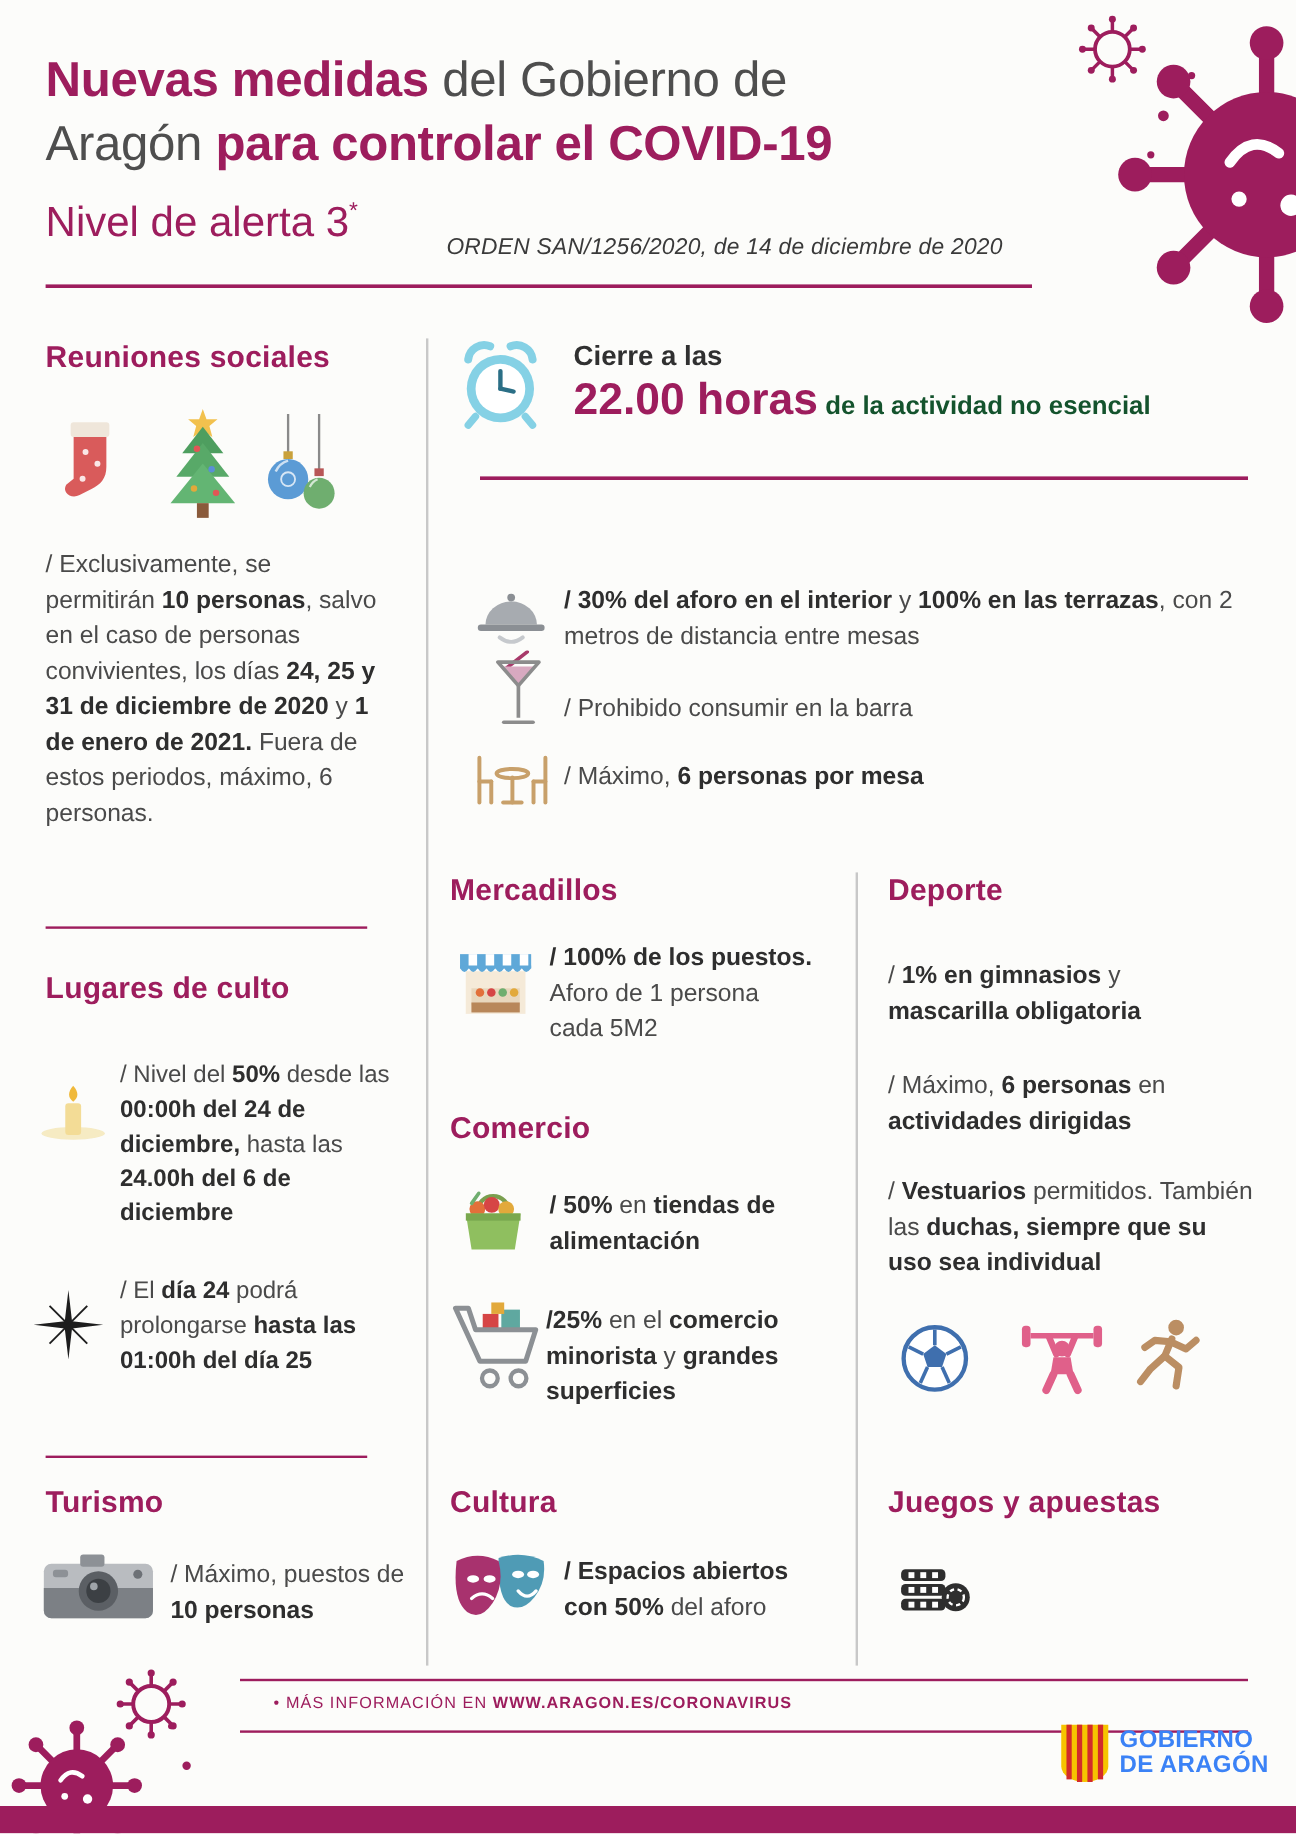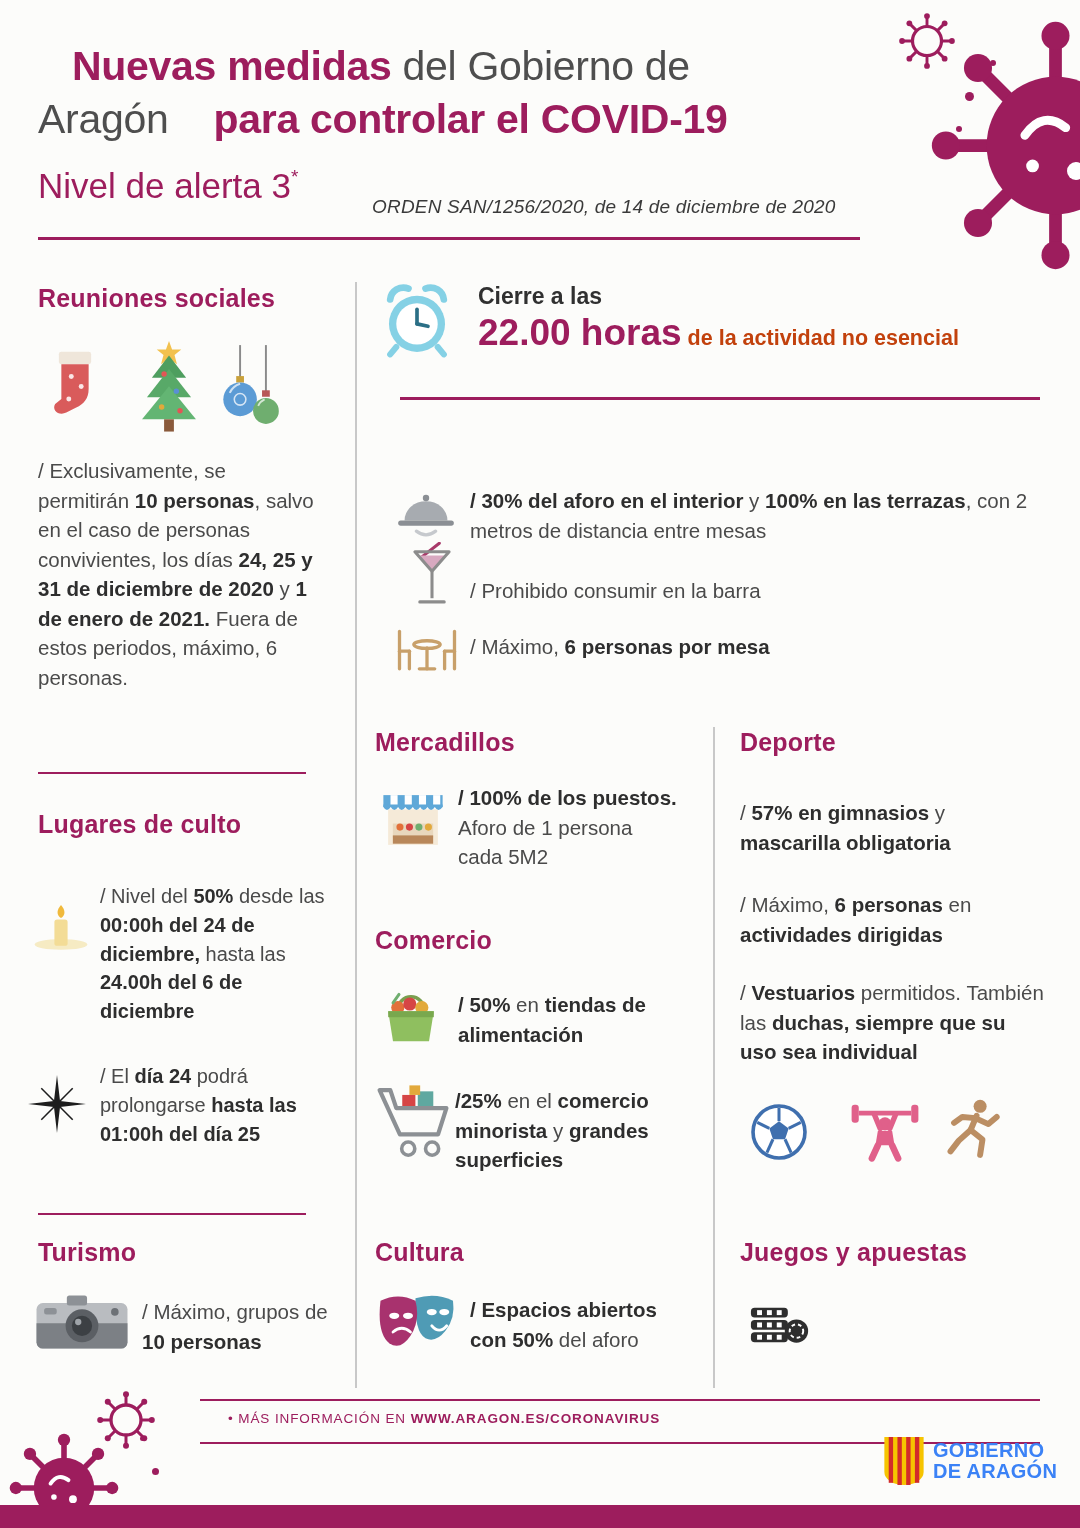--- a/index.html
+++ b/index.html
@@ -10,38 +10,38 @@
   .abs { position:absolute; }
 
   
   .rule  { background:#9d1d5d; }
   .vrule { background:#c4c4c4; width:2px; }
   .dot   { background:#9d1d5d; border-radius:50%; }
 
   
   .title { left:38px; top:40px; font-size:41px; line-height:53px;
            font-weight:500; color:#4e4e4e; letter-spacing:-0.3px; }
-  .title .b { color:#9d1d5d; font-weight:800;margin-left:34px; }
+  .title .b { color:#9d1d5d; font-weight:800; }
   .alert { left:38px; top:166px; font-size:35px; color:#9d1d5d; font-weight:500; }
   .alert .sup { font-size:19px; vertical-align:15px; }
   .order { left:372px; top:196px; font-size:19px; font-style:italic;
            color:#3a3a3a; font-weight:400; letter-spacing:0.2px; }
 
   
   .sec-h { font-size:25px; font-weight:800; color:#9d1d5d; letter-spacing:0.2px; }
   .sec-h.big { font-size:27px; }
 
   
   .txt { font-size:20.5px; color:#4a4a4a; line-height:1.44; font-weight:400; }
   .txt .b { font-weight:800; color:#2e2e2e; }
 
   
   .closure-l1   { font-size:23px; font-weight:800; color:#303030; }
   .closure-time { font-size:37px; font-weight:800; color:#9d1d5d; }
-  .closure-rest { font-size:21.5px; font-weight:800; color:#c2410c; }
+  .closure-rest { font-size:21.5px; font-weight:800; color:#14532d; }
 
   
   .finfo { font-size:13.5px; color:#9d1d5d; letter-spacing:0.9px; font-weight:500; }
   .finfo .b { font-weight:800; }
   .logo { display:flex; align-items:center; gap:9px; }
   .logo-text { font-size:20px; font-weight:800; color:#3b82f6;
                line-height:21px; letter-spacing:0.3px; }
   .bottom-bar { left:0; top:1505px; width:1080px; height:23px; background:#9d1d5d; }
 
   svg { display:block; }
@@ -184,21 +184,21 @@
   <svg class="abs" style="left:34px;top:1290px" width="96" height="64" viewBox="0 0 76 50">
     <rect x="2" y="10" width="72" height="36" rx="5" fill="#b9bcc0"></rect>
     <path d="M2 26 h72 v15 a5 5 0 0 1 -5 5 h-62 a5 5 0 0 1 -5 -5 z" fill="#7c8085"></path>
     <rect x="26" y="4" width="16" height="8" rx="2" fill="#8d9196"></rect>
     <circle cx="38" cy="28" r="13" fill="#5b5f64"></circle>
     <circle cx="38" cy="28" r="8" fill="#3c4044"></circle>
     <circle cx="35" cy="25" r="2.5" fill="#9fa4a9"></circle>
     <circle cx="64" cy="17" r="3" fill="#6d7176"></circle>
     <rect x="8" y="14" width="10" height="5" rx="2" fill="#8d9196"></rect>
   </svg>
-  <p class="txt abs" style="left:142px;top:1297px;width:195px"><span>/ Máximo, grupos de </span><span class="b">10 personas</span></p>
+  <p class="txt abs" style="left:142px;top:1297px;width:195px"><span>/ Máximo, puestos de </span><span class="b">10 personas</span></p>
 
   <svg class="abs" style="left:378px;top:280px" width="78" height="78" viewBox="0 0 64 64">
     <path d="M10 16 a11 11 0 0 1 15 -9" fill="none" stroke="#85d1e5" stroke-width="5.5" stroke-linecap="round"></path>
     <path d="M54 16 a11 11 0 0 0 -15 -9" fill="none" stroke="#85d1e5" stroke-width="5.5" stroke-linecap="round"></path>
     <line x1="15" y1="55" x2="10" y2="61" stroke="#85d1e5" stroke-width="5" stroke-linecap="round"></line>
     <line x1="49" y1="55" x2="54" y2="61" stroke="#85d1e5" stroke-width="5" stroke-linecap="round"></line>
     <circle cx="32" cy="36" r="23" fill="#85d1e5"></circle>
     <circle cx="32" cy="36" r="17" fill="#ffffff"></circle>
     <line x1="32" y1="36" x2="32" y2="24" stroke="#2b6f86" stroke-width="3" stroke-linecap="round"></line>
     <line x1="32" y1="36" x2="41" y2="38" stroke="#2b6f86" stroke-width="3" stroke-linecap="round"></line>
@@ -280,21 +280,21 @@
     <rect x="22" y="12" width="11" height="11" fill="#d64545"></rect>
     <rect x="35" y="9" width="13" height="14" fill="#5fa8a0"></rect>
     <rect x="28" y="4" width="9" height="8" fill="#e2a93b"></rect>
     <path d="M3 8 h9 l5 15 h42 l-7 22 h-32 z" fill="none" stroke="#8c9094" stroke-width="3.5" stroke-linejoin="round" stroke-linecap="round"></path>
     <circle cx="27" cy="57" r="5.5" fill="none" stroke="#8c9094" stroke-width="3"></circle>
     <circle cx="47" cy="57" r="5.5" fill="none" stroke="#8c9094" stroke-width="3"></circle>
   </svg>
   <p class="txt abs" style="left:455px;top:1086px;width:248px"><span class="b">/25%</span><span> en el </span><span class="b">comercio minorista</span><span> y </span><span class="b">grandes superficies</span></p>
 
   <h2 class="sec-h abs" style="left:740px;top:728px">Deporte</h2>
-  <p class="txt abs" style="left:740px;top:798px;width:295px"><span>/ </span><span class="b">57% en gimnasios</span><span> y </span><span class="b">mascarilla obligatoria</span></p>
+  <p class="txt abs" style="left:740px;top:798px;width:295px"><span>/ </span><span class="b">1% en gimnasios</span><span> y </span><span class="b">mascarilla obligatoria</span></p>
   <p class="txt abs" style="left:740px;top:890px;width:295px"><span>/ Máximo, </span><span class="b">6 personas</span><span> en </span><span class="b">actividades dirigidas</span></p>
   <p class="txt abs" style="left:740px;top:978px;width:305px"><span>/ </span><span class="b">Vestuarios</span><span> permitidos. También las </span><span class="b">duchas, siempre que su uso sea individual</span></p>
 
   <svg class="abs" style="left:750px;top:1103px" width="58" height="58" viewBox="0 0 48 48">
     <circle cx="24" cy="24" r="21.5" fill="#ffffff" stroke="#3f6fae" stroke-width="3"></circle>
     <polygon points="24,15 32,21 29,30 19,30 16,21" fill="#3f6fae"></polygon>
     <g stroke="#3f6fae" stroke-width="2.5">
       <line x1="24" y1="15" x2="24" y2="4"></line>
         <line x1="32" y1="21" x2="42" y2="16"></line>
       <line x1="16" y1="21" x2="6" y2="16"></line>

